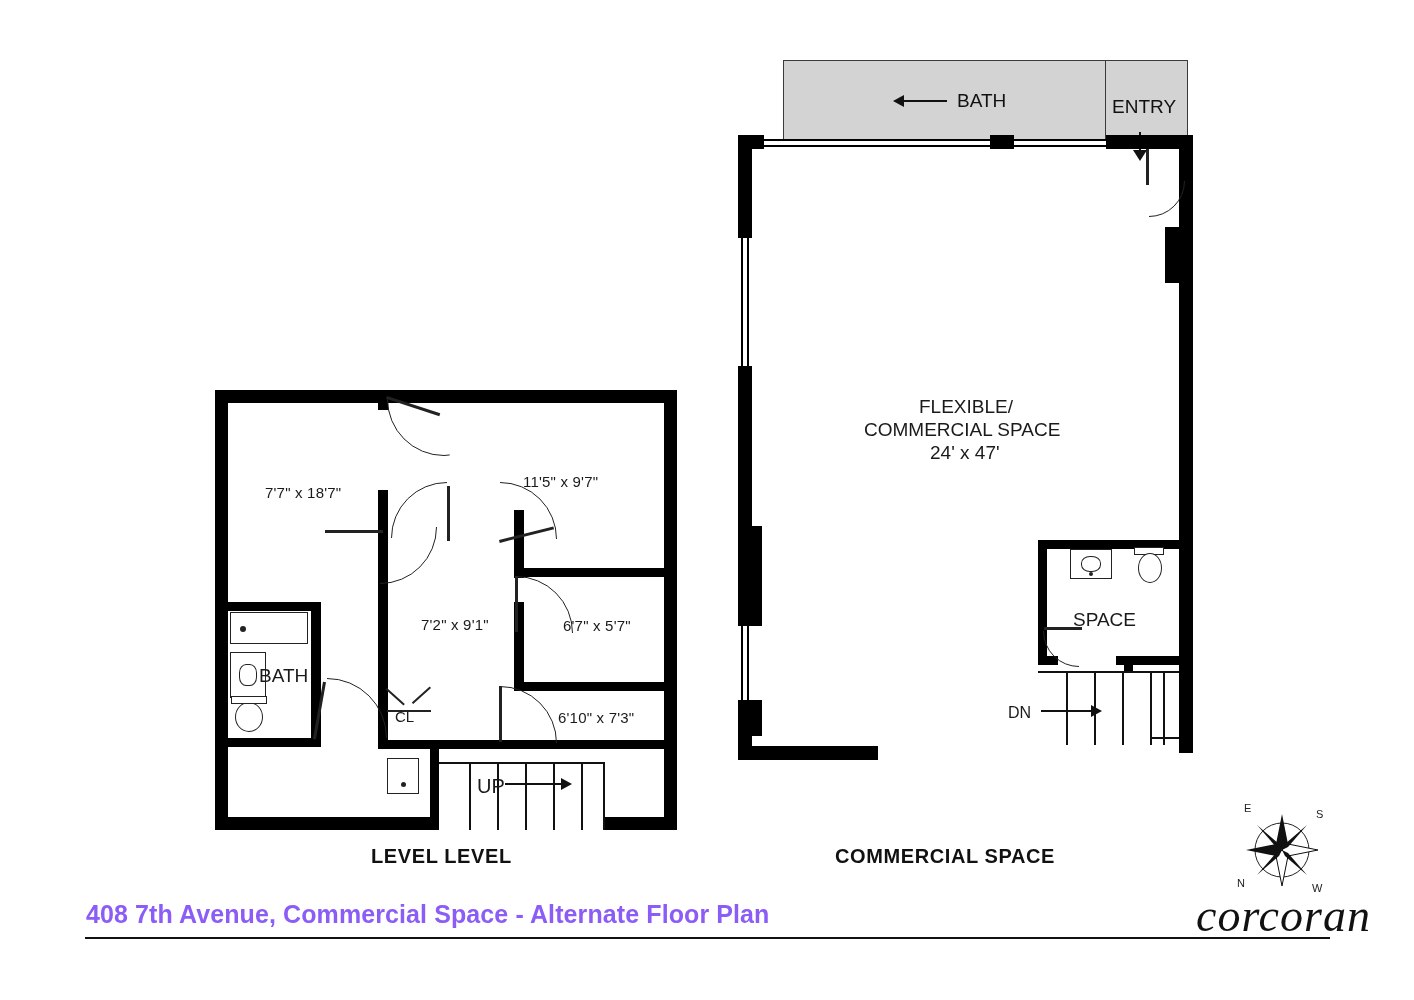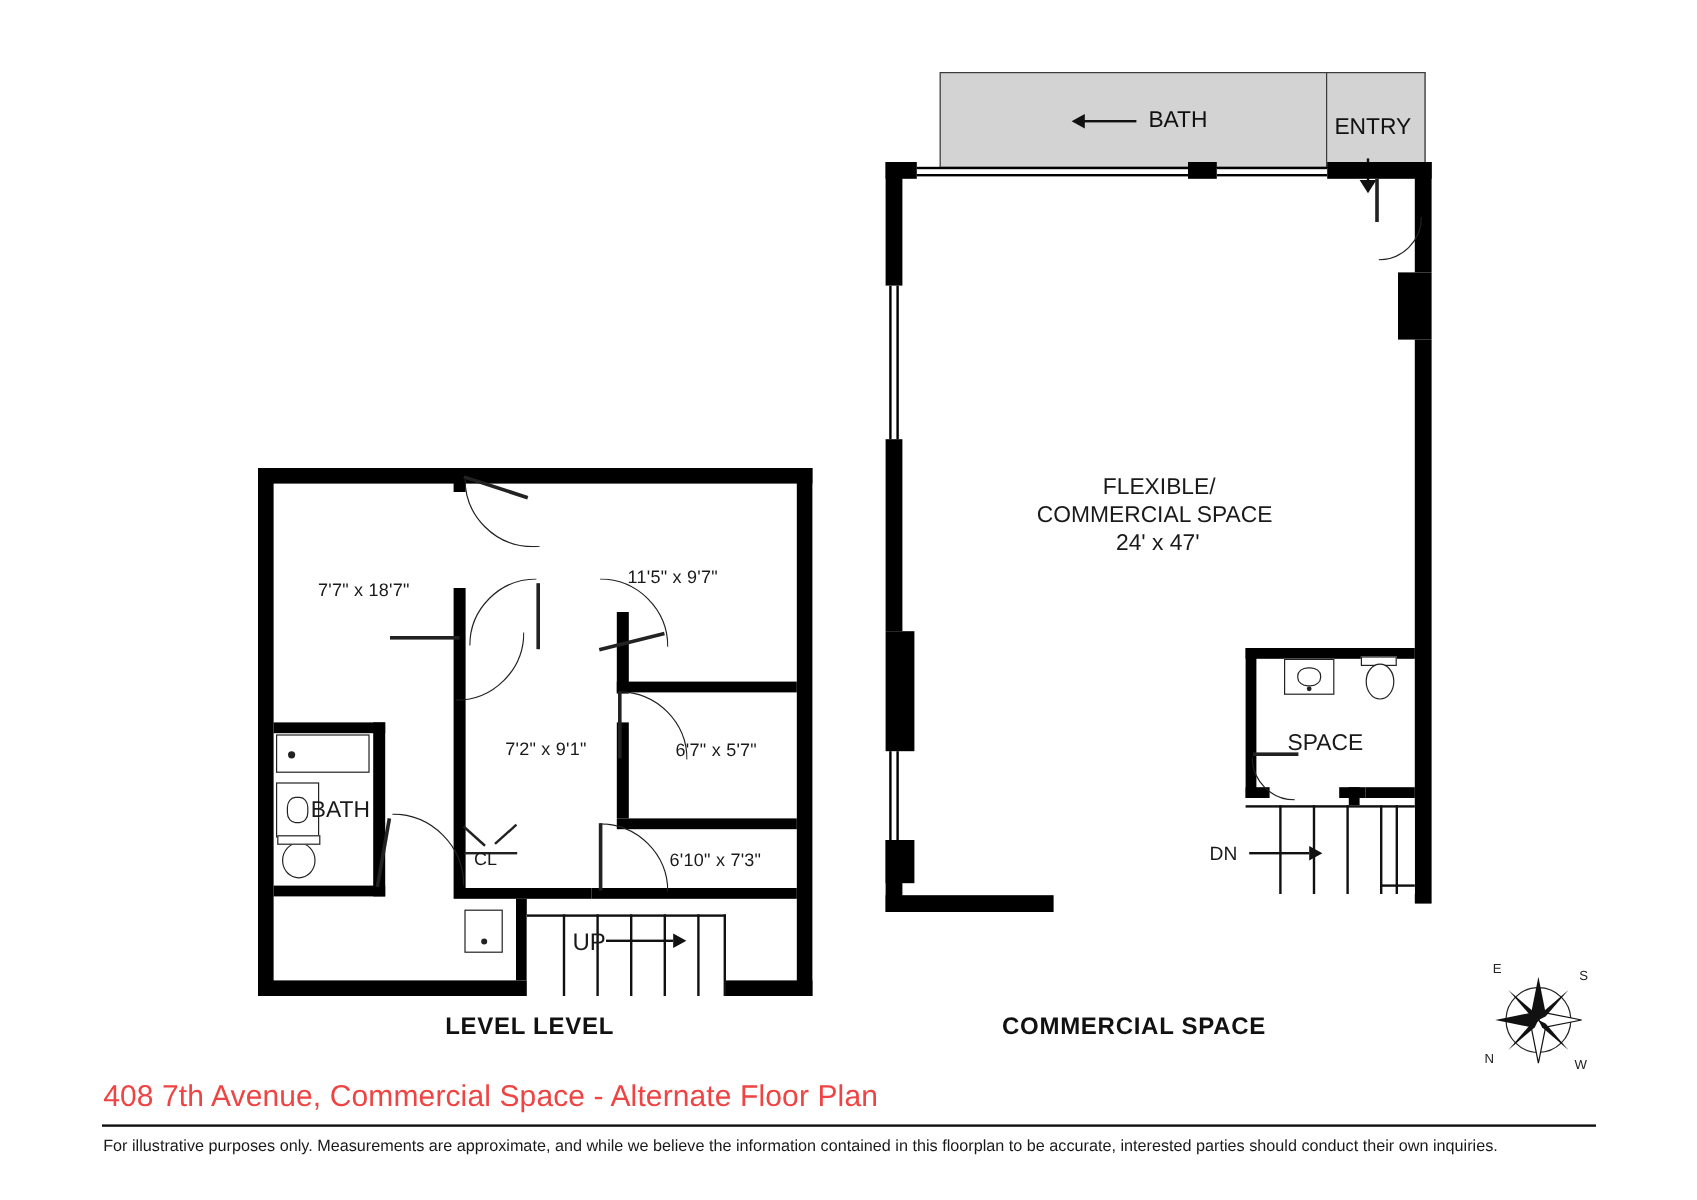--- a/index.html
+++ b/index.html
@@ -38,23 +38,24 @@
     position:absolute;
     font-size:20px;
     font-weight:bold;
     letter-spacing:.6px;
     color:#111;
     white-space:nowrap;
   }
   .bigTitle{
     position:absolute;
     font-size:25px;
-    color:#ef4444;
+    color:#8b5cf6;
     white-space:nowrap;
     letter-spacing:.1px;
+    font-weight:bold;
   }
   .disclaimer{
     position:absolute;
     font-size:13.5px;
     color:#1a1a1a;
     white-space:nowrap;
   }
   .rule{position:absolute;background:#111;height:2px;}
 
   
@@ -315,16 +316,16 @@
       <polygon points="25,75 47,56 50,50 44,53" fill="#111"></polygon>
       <polygon points="75,75 53,56 50,50 56,53" fill="#111"></polygon>
     </svg>
     <span class="compass-letter" style="left:12px;top:2px;">E</span>
     <span class="compass-letter" style="left:84px;top:8px;">S</span>
     <span class="compass-letter" style="left:5px;top:77px;">N</span>
     <span class="compass-letter" style="left:80px;top:82px;">W</span>
   </div>
 
   <span class="bigTitle" style="left:86px;top:900px;">408 7th Avenue, Commercial Space - Alternate Floor Plan</span>
+  <span class="brand" style="left:1196px;top:889px;">corcoran</span>
   <div class="rule" style="left:85px;top:937px;width:1245px;"></div>
-  <span class="disclaimer" style="left:86px;top:947px;">For illustrative purposes only.  Measurements are approximate, and while we believe the information contained in this floorplan to be accurate, interested parties should conduct their own inquiries.</span>
 
 </div>
 
 </body></html>

